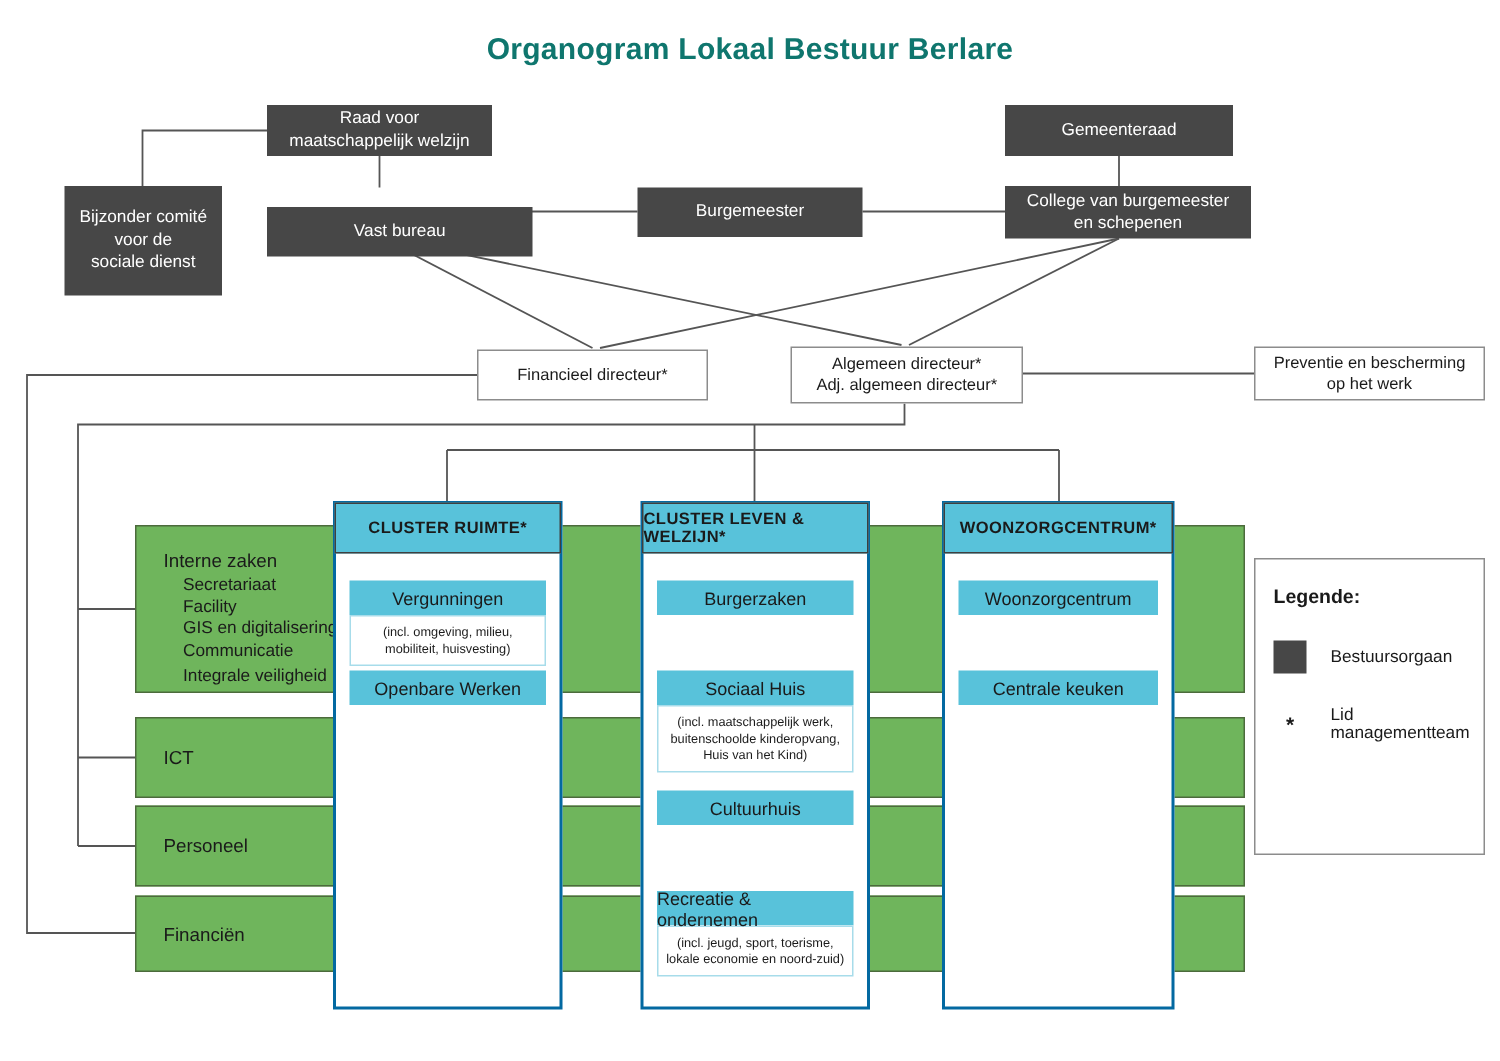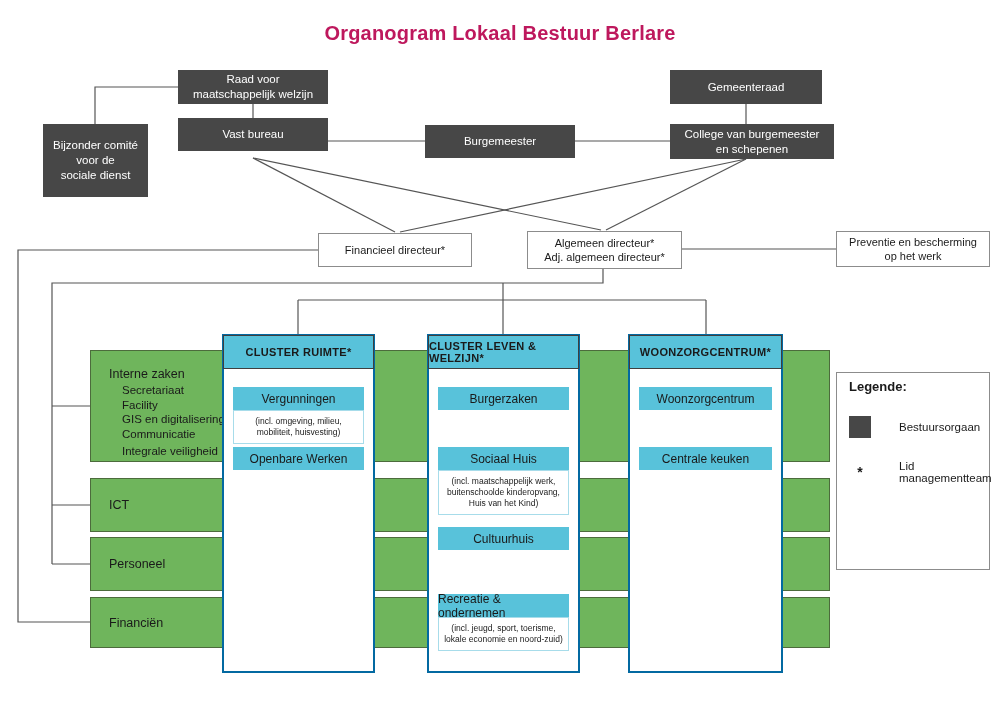--- a/index.html
+++ b/index.html
@@ -1,21 +1,21 @@
 <!DOCTYPE html>
 <html style="--dark: #474747; --green: #6fb55c; --cyan: #58c2da; --cyan_border: #a7dcea;"><head>
 <meta charset="utf-8">
 <style>
   html,body{margin:0;padding:0;background:#fff;}
   body{font-family:"Liberation Sans","DejaVu Sans",sans-serif;color:#1a1a1a;}
   .canvas{position:relative;width:1000px;height:707px;background:#fff;overflow:hidden;}
   .lines{position:absolute;left:0;top:0;z-index:0;}
   .lines path{fill:none;stroke:#555;stroke-width:1.2;}
   .title{position:absolute;left:0;top:22px;width:100%;text-align:center;margin:0;
-         font-size:20px;font-weight:800;letter-spacing:.2px;color:#be185d;}
+         font-size:20px;font-weight:800;letter-spacing:.2px;color:#0f766e;}
   .box{position:absolute;display:flex;align-items:center;justify-content:center;
        text-align:center;white-space:pre-line;box-sizing:border-box;z-index:3;}
   .dark{background:var(--dark,#474747);color:#fff;font-size:11.5px;line-height:1.3;}
   .white{background:#fff;border:1px solid #8c8c8c;font-size:11px;line-height:1.3;}
   .bar{position:absolute;left:90px;width:740px;background:var(--green,#6fb55c);
        border:1px solid #4c6b3c;box-sizing:border-box;z-index:1;}
   .bar-simple{display:flex;align-items:center;padding-left:18px;font-size:12.5px;}
   .bar-big{padding:16px 0 0 18px;}
   .bar-name{font-size:12.5px;margin-bottom:2px;}
   .bar-subs{margin-left:13px;font-size:11.5px;line-height:1.27;}
@@ -25,23 +25,23 @@
        background:var(--cyan,#58c2da);border:1px solid #3f3f3f;box-sizing:border-box;
        display:flex;align-items:center;justify-content:center;
        font-weight:700;font-size:11px;letter-spacing:.3px;}
   .svc{position:absolute;left:9px;right:9px;}
   .svc-name{background:var(--cyan,#58c2da);height:23px;display:flex;align-items:center;
        justify-content:center;font-size:12px;}
   .svc-detail{background:#fff;border:1px solid var(--cyan_border,#a7dcea);
        padding:5px 2px;font-size:8.5px;line-height:1.3;text-align:center;white-space:pre-line;}
   .legend{position:absolute;left:836px;top:372px;width:154px;height:198px;
        background:#fff;border:1px solid #8c8c8c;box-sizing:border-box;
-       padding:6px 12px;z-index:2;}
+       padding:17px 12px;z-index:2;}
   .legend-title{font-weight:800;font-size:13px;}
-  .legend-row{display:flex;align-items:center;gap:28px;margin-top:22px;}
+  .legend-row{display:flex;align-items:center;gap:16px;margin-top:22px;}
   .legend-swatch{width:22px;height:22px;background:var(--dark,#474747);flex:none;}
   .legend-star{width:22px;text-align:center;font-weight:700;font-size:14px;flex:none;}
   .legend-label{font-size:11.5px;}
 </style>
 </head>
 <body>
 
 <div class="canvas">
 
   <svg class="lines" width="1000" height="707" viewBox="0 0 1000 707" aria-hidden="true">
@@ -68,21 +68,21 @@
   </svg>
 
   <h1 class="title">Organogram Lokaal Bestuur Berlare</h1>
 
   <div class="box dark" style="left:178px;top:70px;width:150px;height:34px">Raad voor
 maatschappelijk welzijn</div>
   <div class="box dark" style="left:670px;top:70px;width:152px;height:34px">Gemeenteraad</div>
   <div class="box dark" style="left:43px;top:124px;width:105px;height:73px">Bijzonder comité
 voor de
 sociale dienst</div>
-  <div class="box dark" style="left:178px;top:118px;width:150px;height:33px">Vast bureau</div>
+  <div class="box dark" style="left:178px;top:138px;width:177px;height:33px">Vast bureau</div>
   <div class="box dark" style="left:425px;top:125px;width:150px;height:33px">Burgemeester</div>
   <div class="box dark" style="left:670px;top:124px;width:164px;height:35px">College van burgemeester
 en schepenen</div>
 
   <div class="box white" style="left:318px;top:233px;width:154px;height:34px">Financieel directeur*</div>
   <div class="box white" style="left:527px;top:231px;width:155px;height:38px">Algemeen directeur*
 Adj. algemeen directeur*</div>
   <div class="box white" style="left:836px;top:231px;width:154px;height:36px">Preventie en bescherming
 op het werk</div>
 

